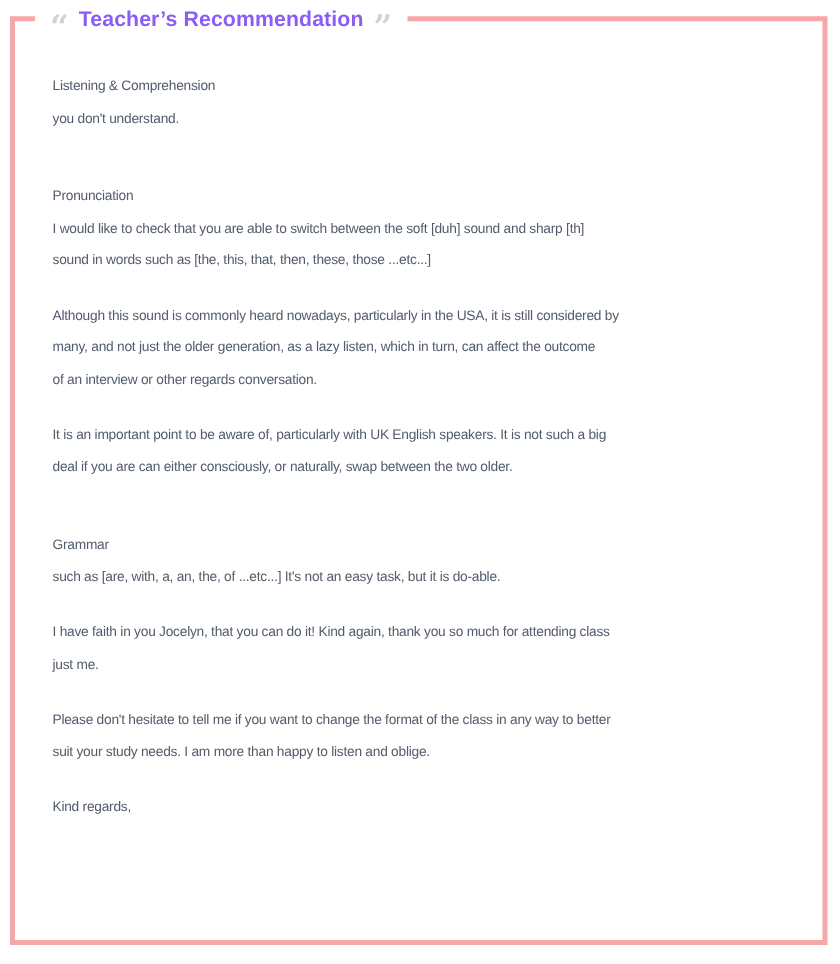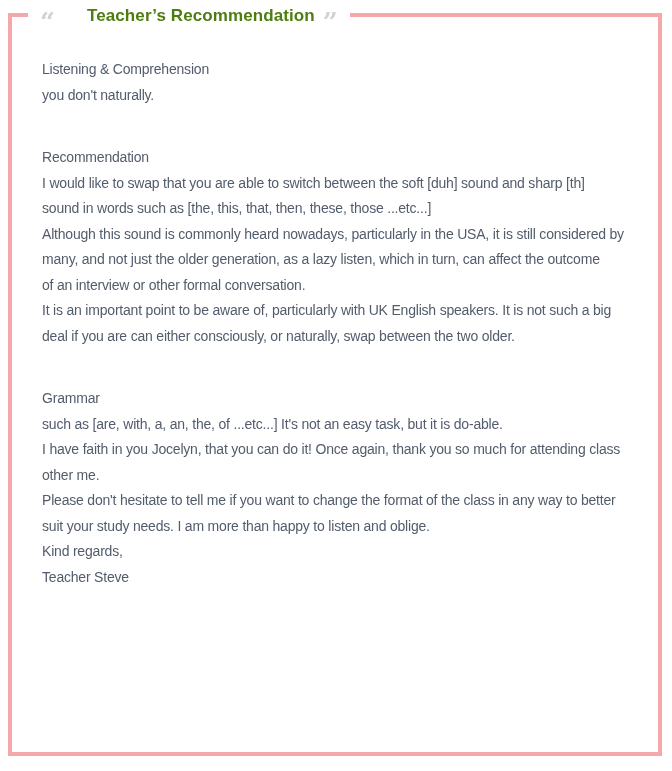--- a/index.html
+++ b/index.html
@@ -38,79 +38,77 @@
     font-size: 26px;
     color: #d2d2d2;
     line-height: 1;
     position: relative;
   }
   .quote.open { top: 6px; }
   .quote.close { top: 6px; }
   .card-title {
     font-size: 17px;
     font-weight: bold;
-    color: #4d7c0f;
+    color: #8b5cf6;
     letter-spacing: 0.1px;
-    margin-left: 24px;
   }
   .body-text {
     padding: 40px 28px 16px 30px;
     overflow: hidden;
   }
   .para { margin: 0; }
   .para.gap-first  { margin-top: 0; }
-  .para.gap-normal { }
+  .para.gap-normal { margin-top: 19px; }
   .para.gap-large  { margin-top: 37px; }
   .line {
-    font-size: 14px;
+    font-size: 11px;
     line-height: 25.5px;
     height: 25.5px;
     color: #525c6b;
     letter-spacing: -0.2px;
     white-space: nowrap;
   }
 </style>
 </head>
 <body>
 
 <div class="card">
   <div class="legend">
     <span class="quote open">“</span>
     <span class="card-title">Teacher’s Recommendation</span>
     <span class="quote close">”</span>
   </div>
   <div class="body-text">
       <div class="para gap-first">
         <div class="line">Listening &amp; Comprehension</div>
-        <div class="line">you don't naturally.</div>
+        <div class="line">you don't understand.</div>
       </div>
       <div class="para gap-large">
-        <div class="line">Recommendation</div>
-        <div class="line">I would like to swap that you are able to switch between the soft [duh] sound and sharp [th]</div>
+        <div class="line">Pronunciation</div>
+        <div class="line">I would like to check that you are able to switch between the soft [duh] sound and sharp [th]</div>
         <div class="line">sound in words such as [the, this, that, then, these, those ...etc...]</div>
       </div>
       <div class="para gap-normal">
         <div class="line">Although this sound is commonly heard nowadays, particularly in the USA, it is still considered by</div>
         <div class="line">many, and not just the older generation, as a lazy listen, which in turn, can affect the outcome</div>
-        <div class="line">of an interview or other formal conversation.</div>
+        <div class="line">of an interview or other regards conversation.</div>
       </div>
       <div class="para gap-normal">
         <div class="line">It is an important point to be aware of, particularly with UK English speakers. It is not such a big</div>
         <div class="line">deal if you are can either consciously, or naturally, swap between the two older.</div>
       </div>
       <div class="para gap-large">
         <div class="line">Grammar</div>
         <div class="line">such as [are, with, a, an, the, of ...etc...] It's not an easy task, but it is do-able.</div>
       </div>
       <div class="para gap-normal">
-        <div class="line">I have faith in you Jocelyn, that you can do it! Once again, thank you so much for attending class</div>
-        <div class="line">other me.</div>
+        <div class="line">I have faith in you Jocelyn, that you can do it! Kind again, thank you so much for attending class</div>
+        <div class="line">just me.</div>
       </div>
       <div class="para gap-normal">
         <div class="line">Please don't hesitate to tell me if you want to change the format of the class in any way to better</div>
         <div class="line">suit your study needs. I am more than happy to listen and oblige.</div>
       </div>
       <div class="para gap-normal">
         <div class="line">Kind regards,</div>
-        <div class="line">Teacher Steve</div>
       </div>
     </div>
 </div>
 
 </body></html>

